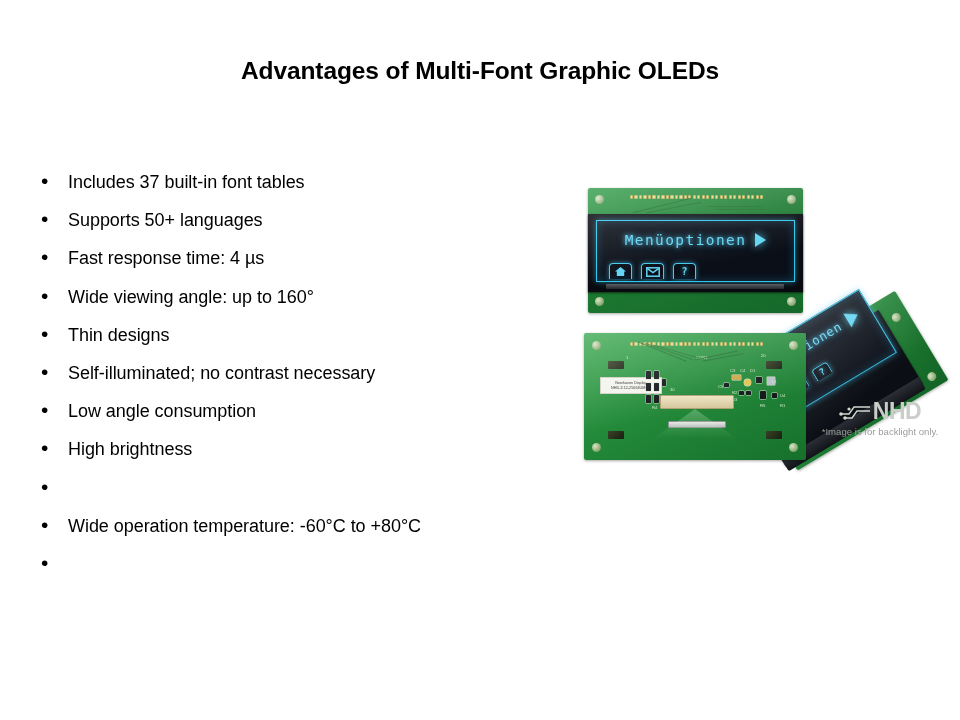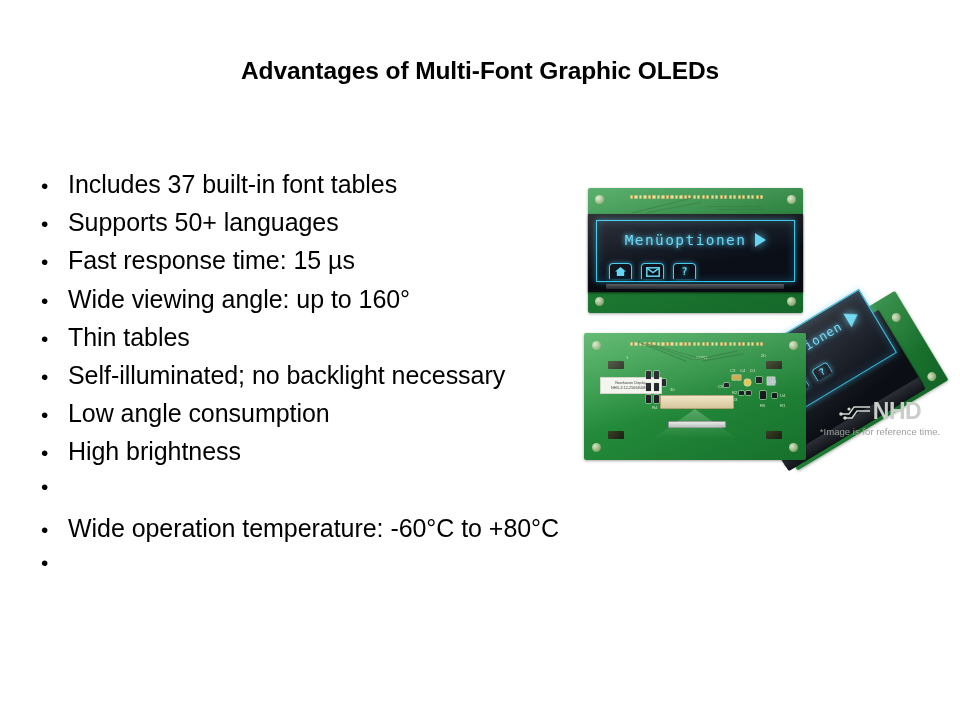--- a/index.html
+++ b/index.html
@@ -41,21 +41,21 @@
   .bullet-mark {
     width:30px;
     flex:0 0 30px;
     font-size:21px;
     line-height:1;
     color:#000;
     text-align:left;
     padding-left:3px;
   }
   .bullet-text {
-    font-size:25px;
+    font-size:18px;
     color:#000000;
     white-space:nowrap;
     letter-spacing:-0.05px;
   }
 
   
   #product-images {
     position:absolute;
     left:560px; top:170px;
     width:400px; height:300px;
@@ -282,36 +282,36 @@
       <span class="bullet-text">Includes 37 built-in font tables</span>
     </div>
 
     <div class="bullet-row">
       <span class="bullet-mark">•</span>
       <span class="bullet-text">Supports 50+ languages</span>
     </div>
 
     <div class="bullet-row">
       <span class="bullet-mark">•</span>
-      <span class="bullet-text">Fast response time: 15 µs</span>
+      <span class="bullet-text">Fast response time: 4 µs</span>
     </div>
 
     <div class="bullet-row">
       <span class="bullet-mark">•</span>
       <span class="bullet-text">Wide viewing angle: up to 160°</span>
     </div>
 
     <div class="bullet-row">
       <span class="bullet-mark">•</span>
-      <span class="bullet-text">Thin tables</span>
-    </div>
-
-    <div class="bullet-row">
-      <span class="bullet-mark">•</span>
-      <span class="bullet-text">Self-illuminated; no backlight necessary</span>
+      <span class="bullet-text">Thin designs</span>
+    </div>
+
+    <div class="bullet-row">
+      <span class="bullet-mark">•</span>
+      <span class="bullet-text">Self-illuminated; no contrast necessary</span>
     </div>
 
     <div class="bullet-row">
       <span class="bullet-mark">•</span>
       <span class="bullet-text">Low angle consumption</span>
     </div>
 
     <div class="bullet-row">
       <span class="bullet-mark">•</span>
       <span class="bullet-text">High brightness</span>
@@ -582,17 +582,17 @@
               <path d="M2 14 H10 L15 7 H31"></path>
               <path d="M6 18 H13 L18 11 H31"></path>
             </g>
             <circle cx="2" cy="14" r="1.8" fill="#cfd8cf"></circle>
             <circle cx="6" cy="18" r="1.8" fill="#cfd8cf"></circle>
             <circle cx="10" cy="9" r="1.6" fill="#cfd8cf"></circle>
           </svg>
         </span>
         <span id="nhd-text">NHD</span>
       </div>
-      <div id="nhd-ref-note">*Image is for reference time.</div>
+      <div id="nhd-ref-note">*Image is for backlight only.</div>
     </div>
 
   </div>
 </div>
 
 </body></html>

